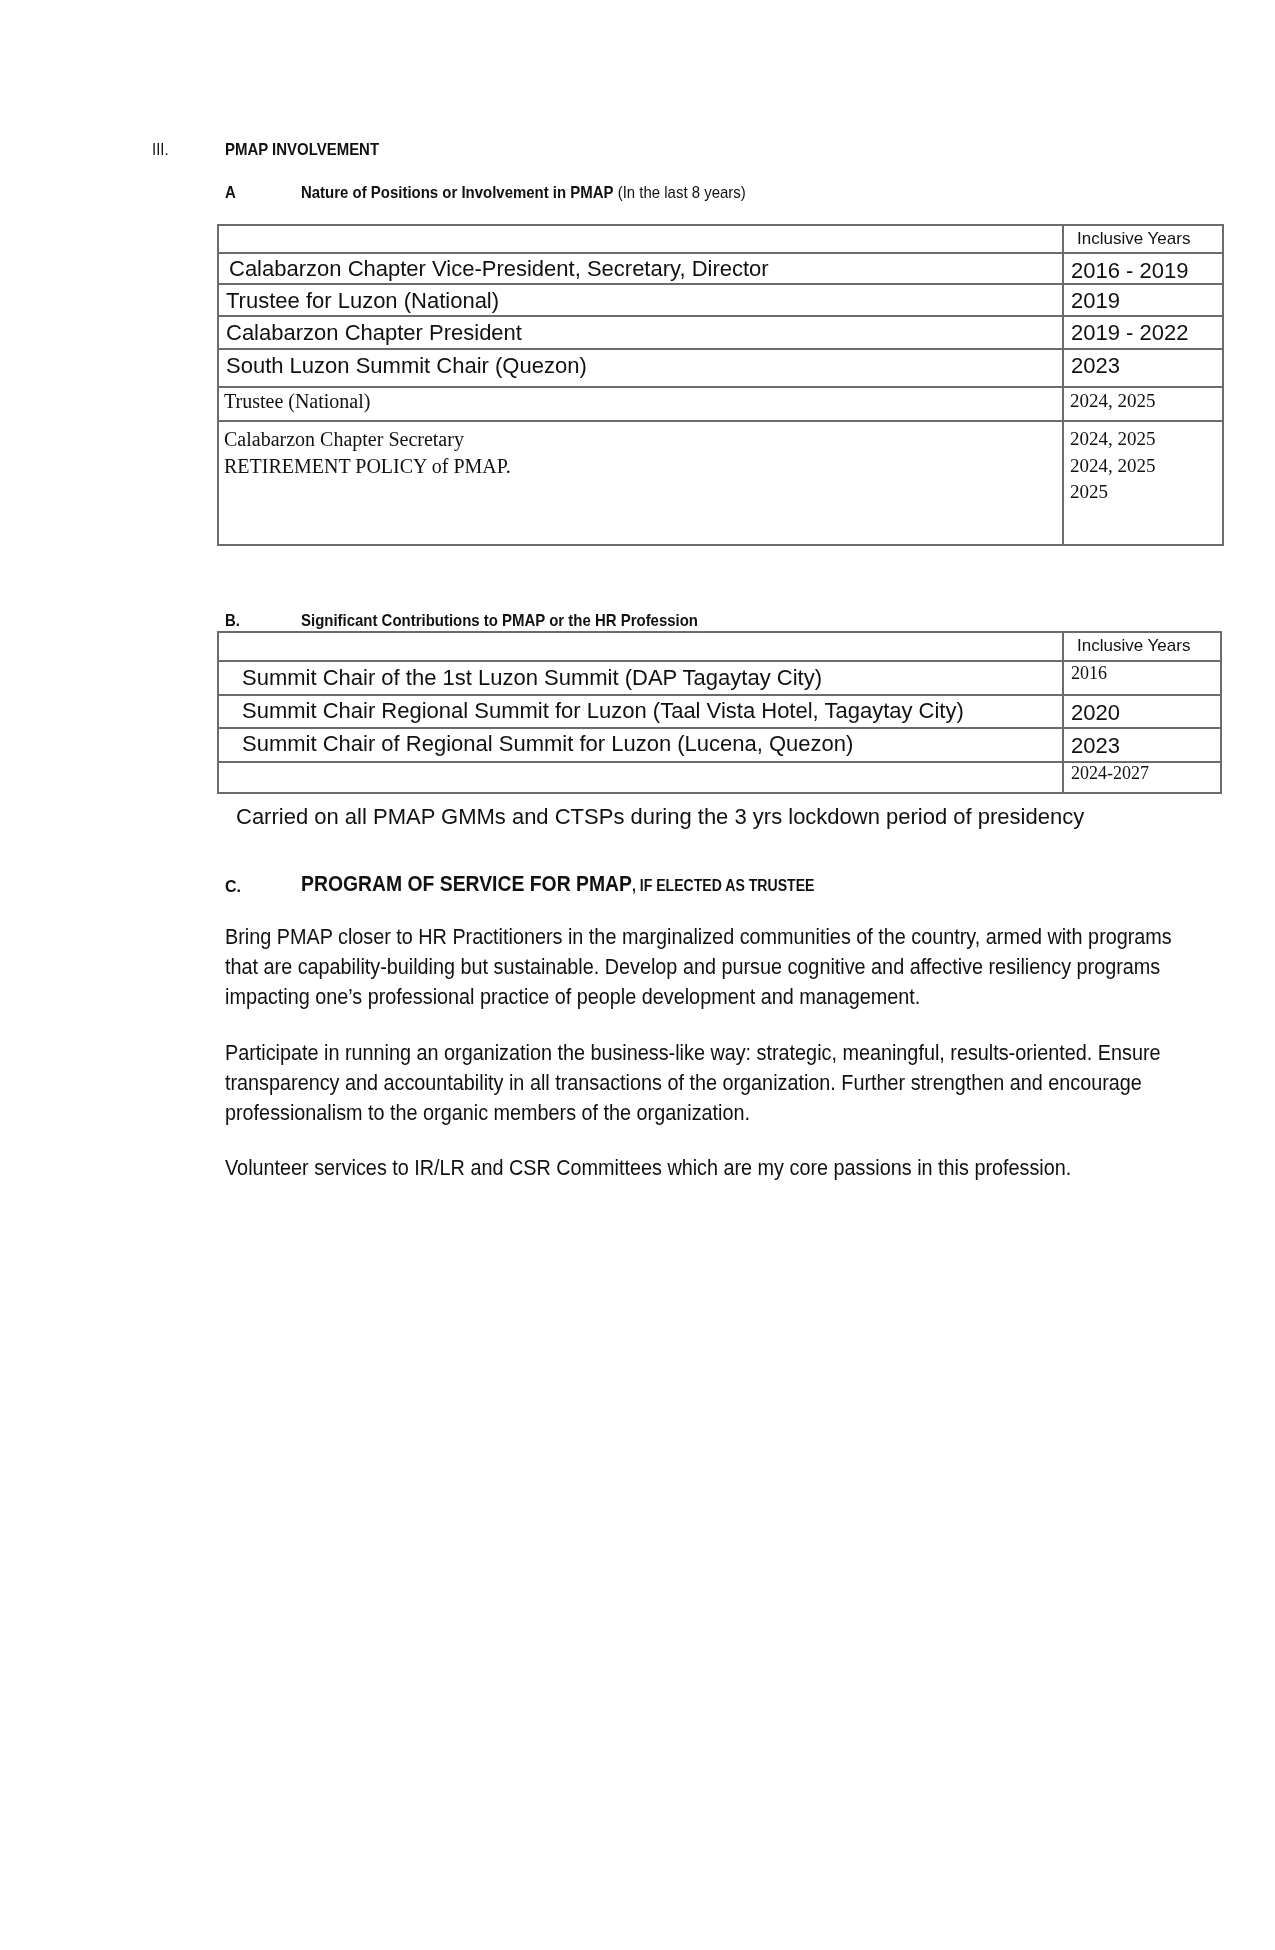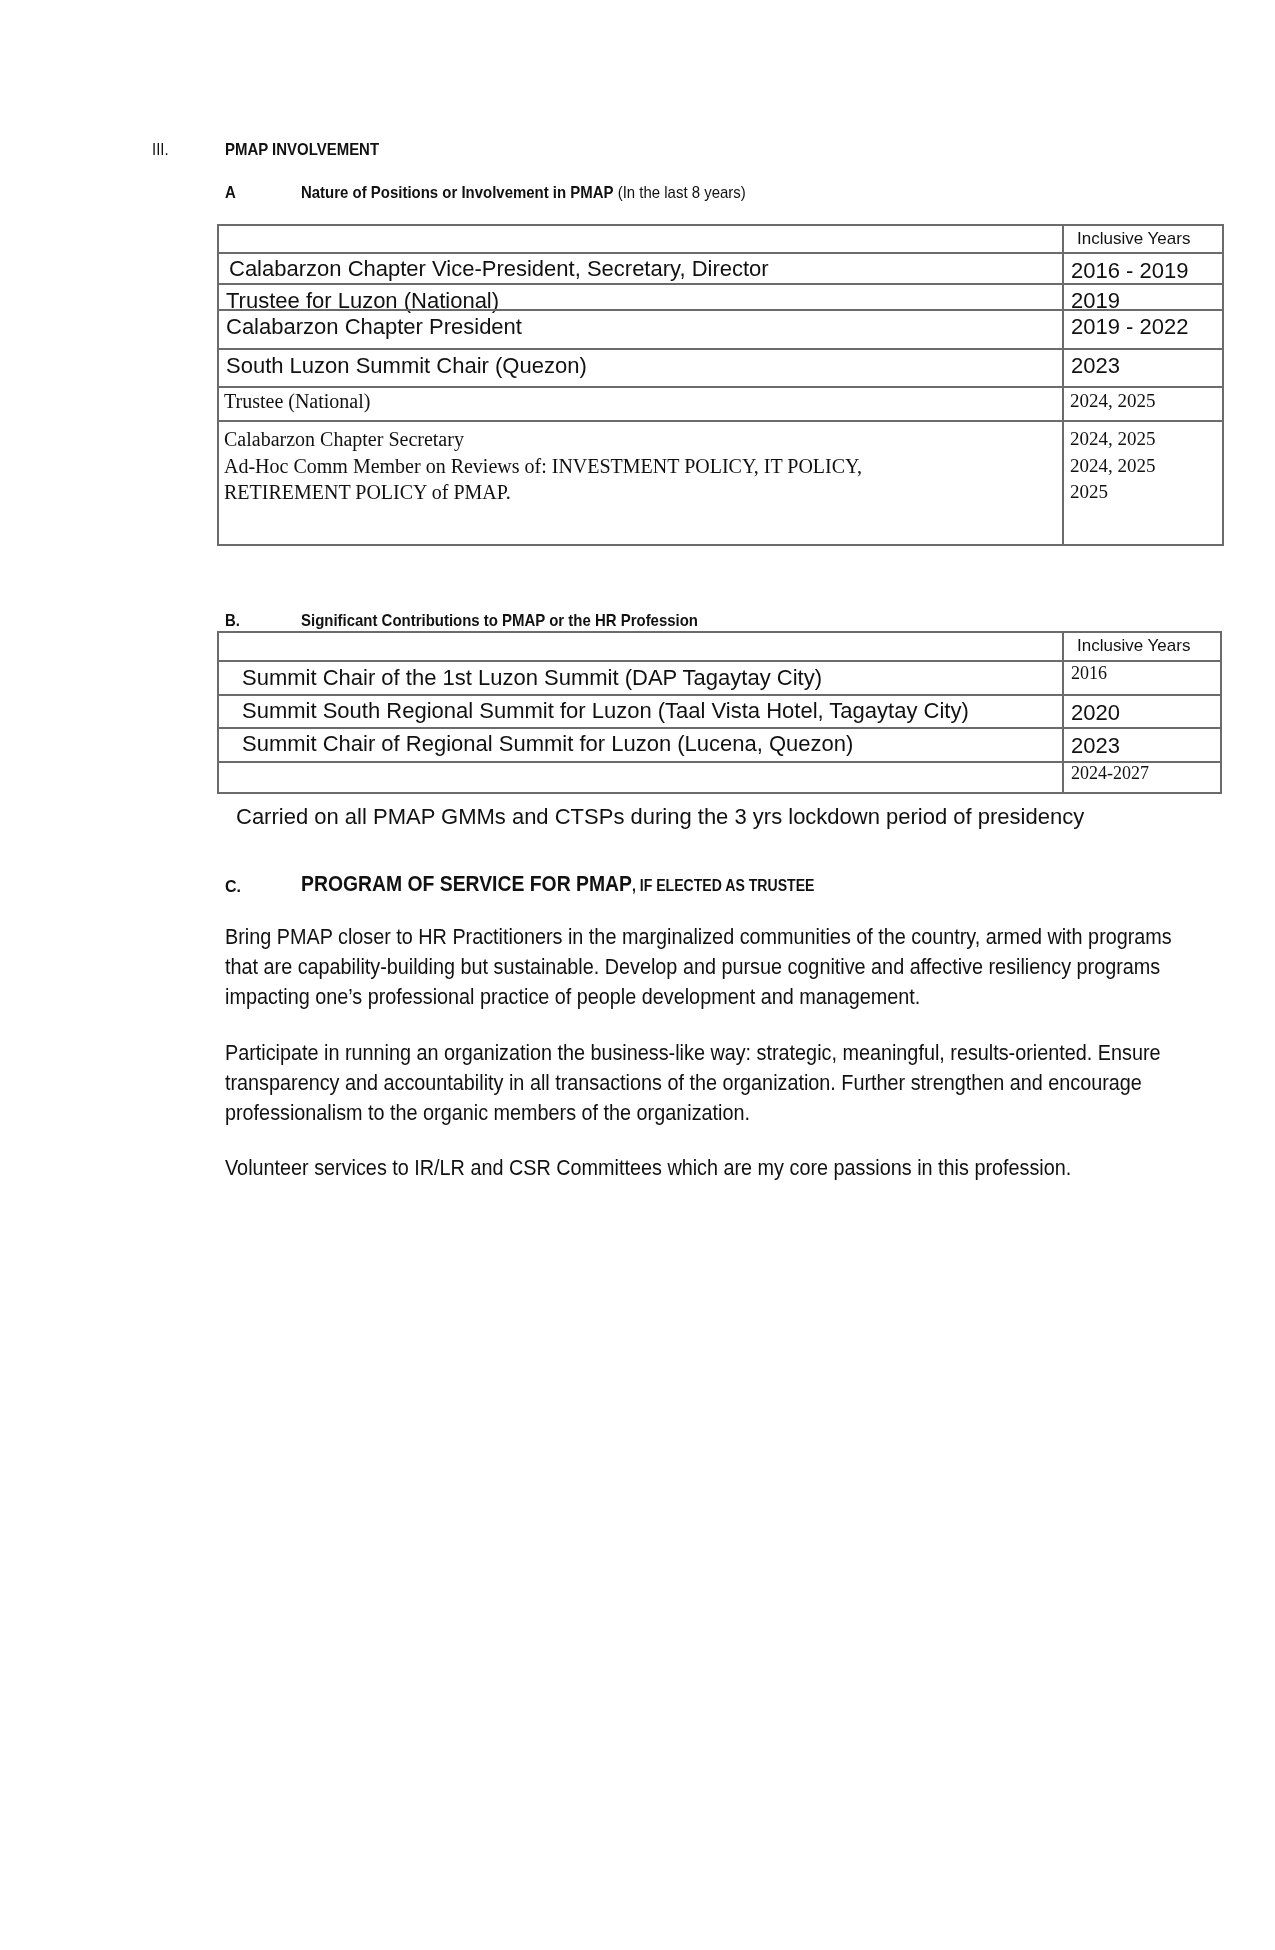--- a/index.html
+++ b/index.html
@@ -42,39 +42,38 @@
   <div class="row" style="top:26px; height:31px;">
     <div class="cell sans" style="left:10px; top:2px; font-size:22px;">Calabarzon Chapter Vice-President, Secretary, Director</div>
     <div class="cell sans" style="left:852px; top:4px; font-size:22px;">2016 - 2019</div>
   </div>
 
   <div class="row" style="top:57px; height:48px;">
     <div class="cell sans" style="left:7px; top:3px; font-size:22px;">Trustee for Luzon (National)</div>
     <div class="cell sans" style="left:852px; top:3px; font-size:22px;">2019</div>
   </div>
 
-  <div class="row" style="top:83px; height:27px;">
+  <div class="row" style="top:89px; height:27px;">
     <div class="cell sans" style="left:7px; top:3px; font-size:22px;">Calabarzon Chapter President</div>
     <div class="cell sans" style="left:852px; top:3px; font-size:22px;">2019 - 2022</div>
   </div>
 
   <div class="row" style="top:122px; height:32px;">
     <div class="cell sans" style="left:7px; top:3px; font-size:22px;">South Luzon Summit Chair (Quezon)</div>
     <div class="cell sans" style="left:852px; top:3px; font-size:22px;">2023</div>
   </div>
 
   <div class="row" style="top:160px; height:34px;">
     <div class="cell serif" style="left:5px; top:2px; font-size:20px;">Trustee (National)</div>
     <div class="cell serif" style="left:851px; top:2px; font-size:19px;">2024, 2025</div>
   </div>
 
   <div class="row" style="top:194px; height:110px;">
     <div class="cell serif" style="left:5px; top:4px; font-size:20px; line-height:26.5px;">
       <div>Calabarzon Chapter Secretary</div>
-      <div>Ad-Hoc Comm Member on Reviews of: INVESTMENT POLICY, IT POLICY,</div>
       <div>RETIREMENT POLICY of PMAP.</div>
     </div>
     <div class="cell serif" style="left:851px; top:4px; font-size:19px; line-height:26.5px;">
       <div>2024, 2025</div>
       <div>2024, 2025</div>
       <div>2025</div>
     </div>
   </div>
 </div>
 
@@ -87,21 +86,21 @@
   <div class="row first" style="top:0; height:27px;">
     <div class="cell sans" style="left:858px; top:3px; font-size:17px;">Inclusive Years</div>
   </div>
 
   <div class="row" style="top:27px; height:34px;">
     <div class="cell sans" style="left:23px; top:3px; font-size:22px;">Summit Chair of the 1st Luzon Summit (DAP Tagaytay City)</div>
     <div class="cell serif" style="left:852px; top:1px; font-size:18px;">2016</div>
   </div>
 
   <div class="row" style="top:61px; height:33px;">
-    <div class="cell sans" style="left:23px; top:2px; font-size:22px;">Summit South Regional Summit for Luzon (Taal Vista Hotel, Tagaytay City)</div>
+    <div class="cell sans" style="left:23px; top:2px; font-size:22px;">Summit Chair Regional Summit for Luzon (Taal Vista Hotel, Tagaytay City)</div>
     <div class="cell sans" style="left:852px; top:4px; font-size:22px;">2020</div>
   </div>
 
   <div class="row" style="top:94px; height:34px;">
     <div class="cell sans" style="left:23px; top:2px; font-size:22px;">Summit Chair of Regional Summit for Luzon (Lucena, Quezon)</div>
     <div class="cell sans" style="left:852px; top:4px; font-size:22px;">2023</div>
   </div>
 
   <div class="row" style="top:128px; height:33px;">
     <div class="cell serif" style="left:852px; top:0px; font-size:18px;">2024-2027</div>

